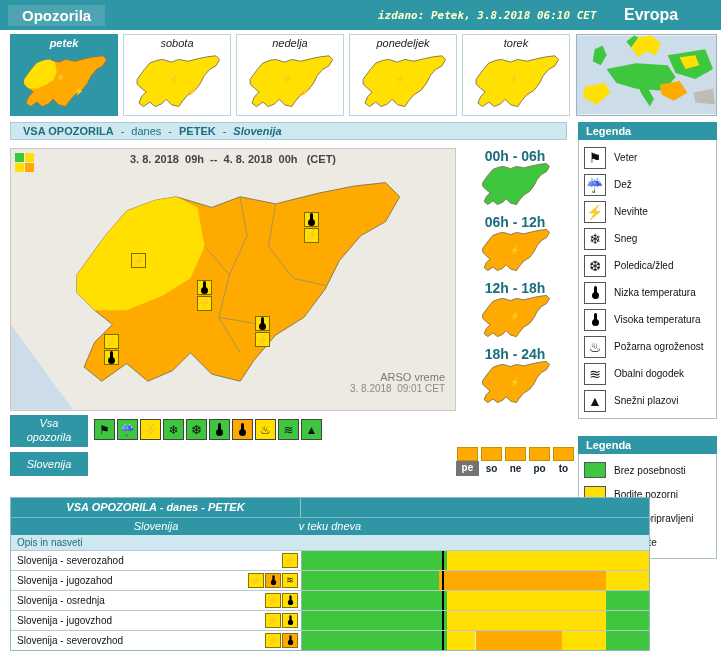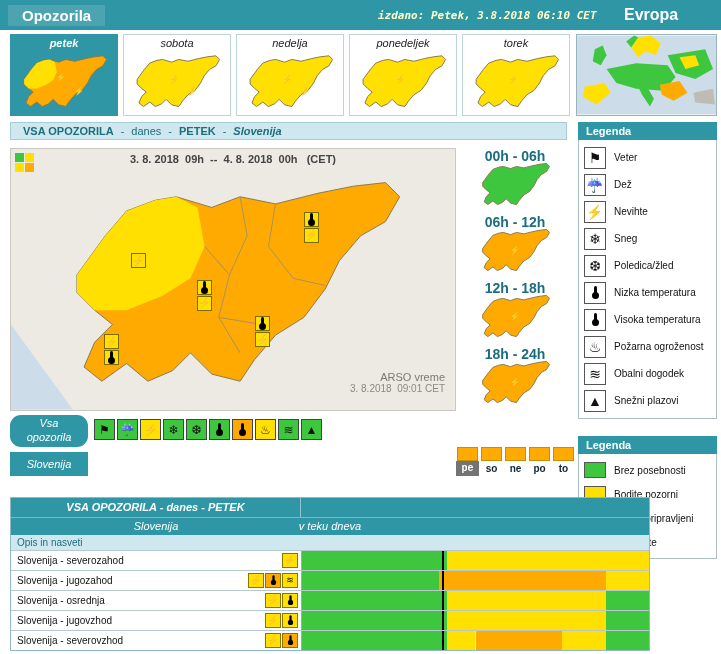--- a/index.html
+++ b/index.html
@@ -63,21 +63,21 @@
 
   
   .time-maps{position:absolute;left:459px;top:148px;width:112px;}
   .time-block{height:62px;margin-bottom:4px;position:relative;}
   .tm-label{text-align:center;color:#1b6e7e;font-weight:bold;font-size:14px;height:13px;}
   .tm-map{position:relative;height:48px;display:flex;align-items:center;justify-content:center;}
   .tm-svg{width:78px;height:47px;}
 
   
   .all-warn-box{position:absolute;left:10px;top:415px;width:78px;height:32px;background:#2e96a4;color:#fff;
-                font-style:italic;font-size:11px;display:flex;flex-direction:column;align-items:center;justify-content:center;line-height:1.25;border-radius:11px;}
+                font-style:italic;font-size:11px;display:flex;flex-direction:column;align-items:center;justify-content:center;line-height:1.25;}
   .icon-strip{position:absolute;left:94px;top:419px;display:flex;gap:2px;}
   .strip-ic{width:21px;height:21px;border:1px solid #444;display:flex;align-items:center;justify-content:center;
             font-size:12px;line-height:1;box-sizing:border-box;}
   .region-box{position:absolute;left:10px;top:452px;width:78px;height:24px;background:#2e96a4;color:#fff;
               font-style:italic;font-size:11px;display:flex;align-items:center;justify-content:center;}
   .day-tabs{position:absolute;left:456px;top:447px;display:flex;gap:1px;}
   .day-tab{width:23px;text-align:center;}
   .day-tab-sq{width:21px;height:14px;border:1px solid #c89000;margin:0 auto;box-sizing:border-box;}
   .day-tab-label{font-size:10px;font-weight:bold;height:15px;line-height:15px;color:#123;}
   .day-tab.selected .day-tab-label{background:#737373;color:#fff;font-family:Liberation Mono, monospace;}

